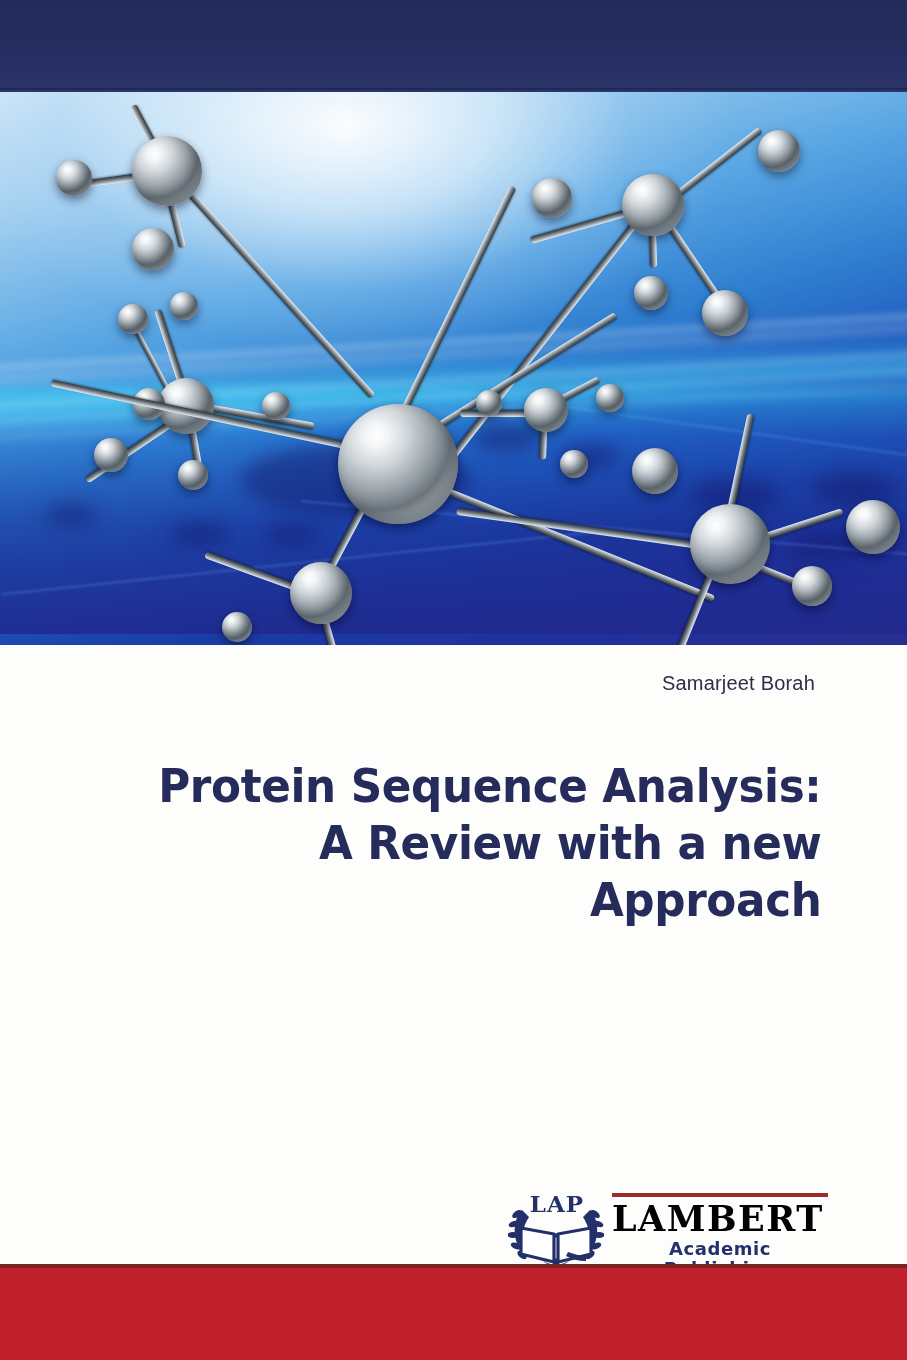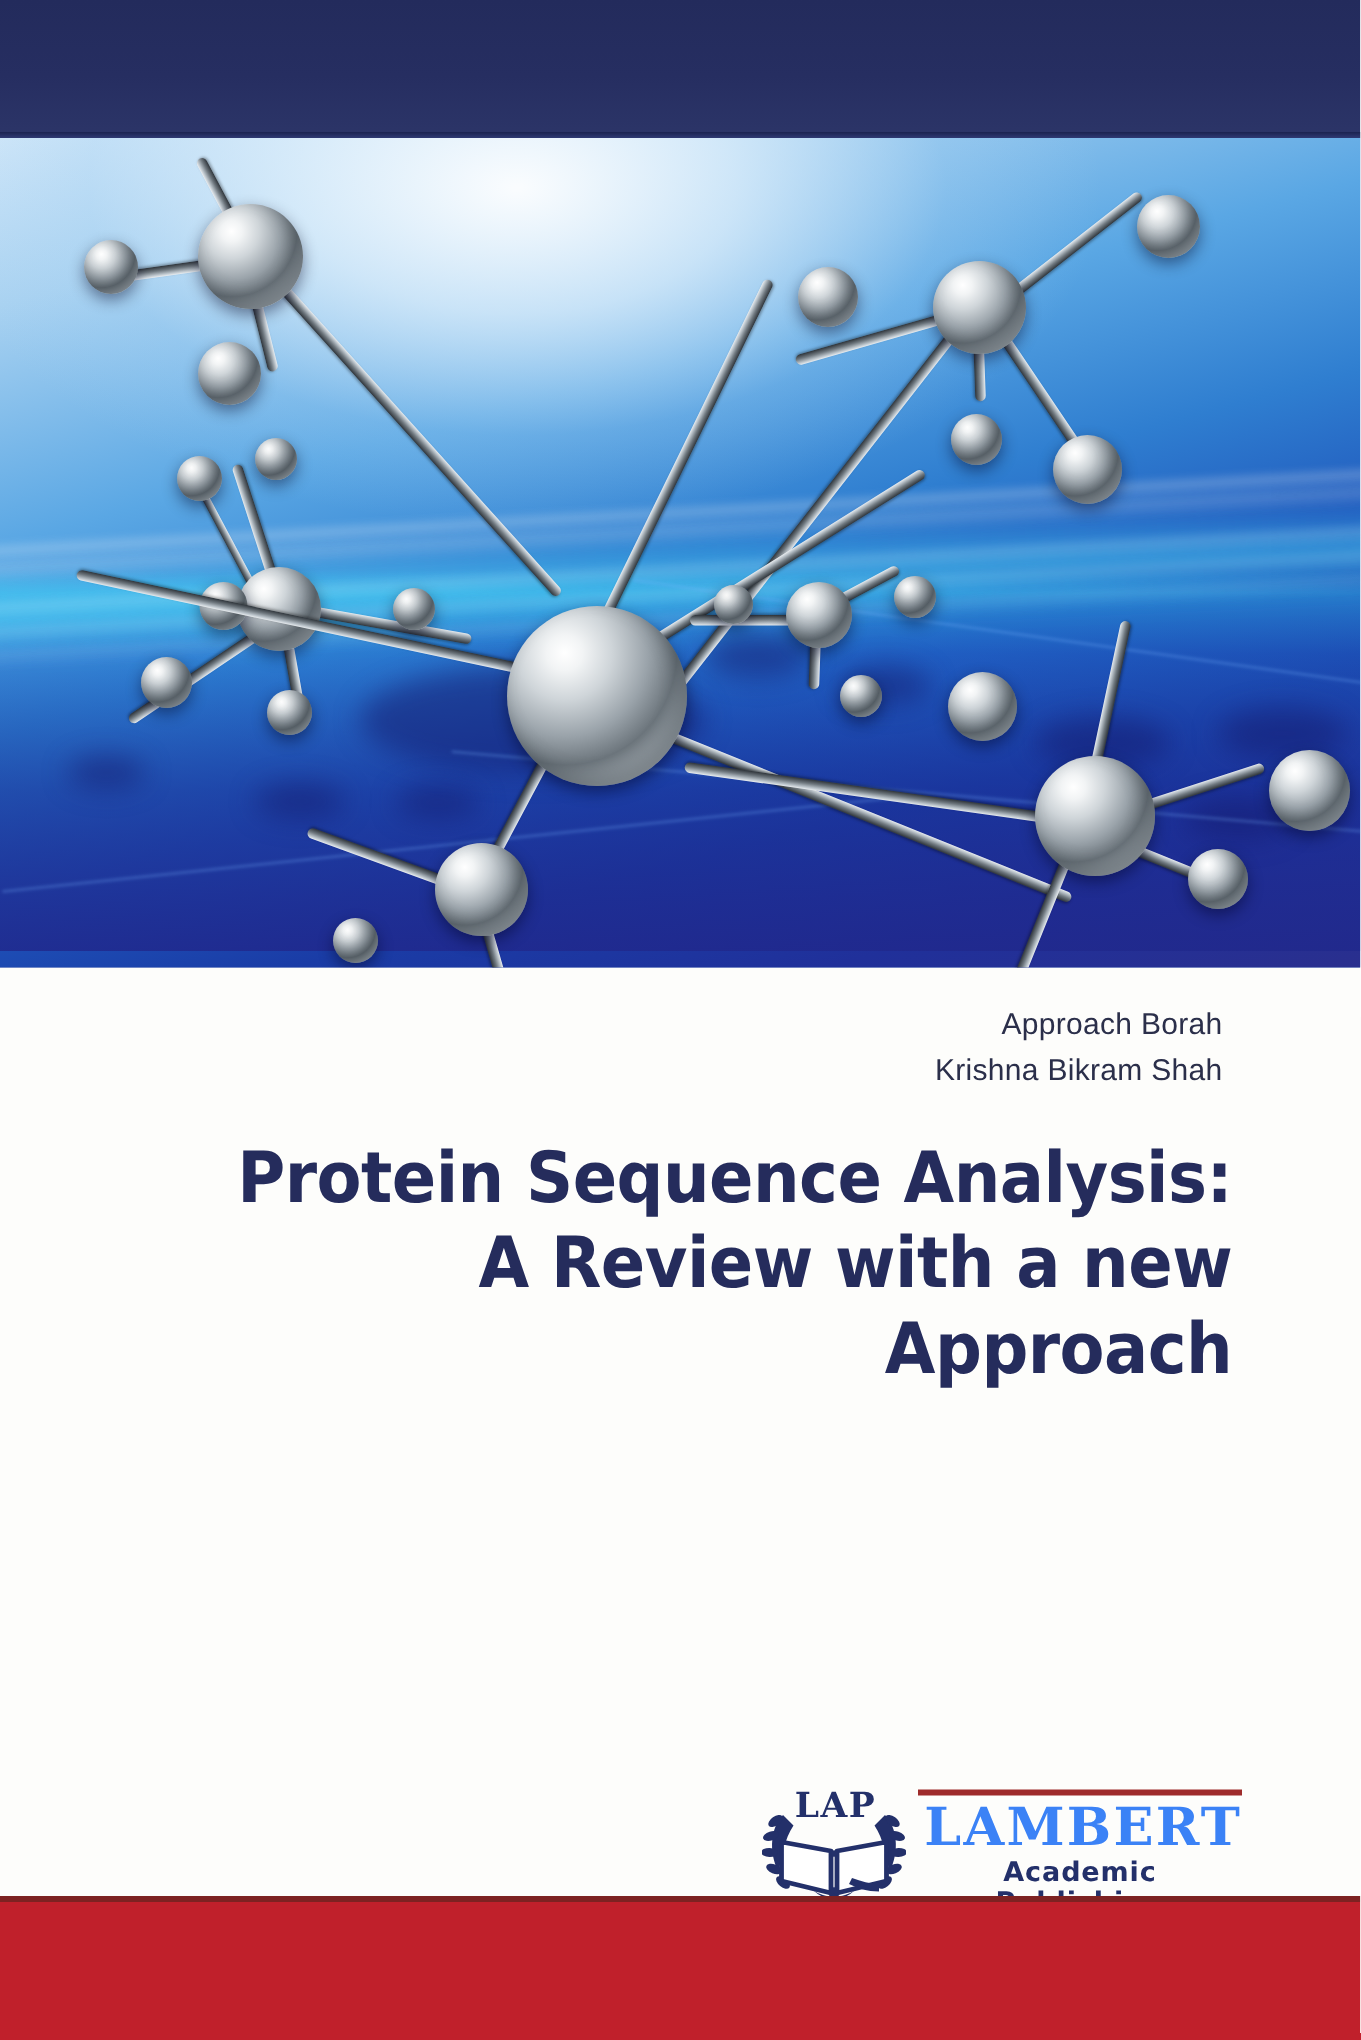--- a/index.html
+++ b/index.html
@@ -133,27 +133,27 @@
     width:216px; height:76px;
   }
   .logo-rule {
     position:absolute; left:0; width:216px; height:4px;
     background:#9e2b2b;
   }
   .logo-rule.top { top:0; }
   .logo-rule.bot { bottom:0; }
   .logo-lambert {
     position:absolute; left:0; top:8px; width:216px;
-    text-align:right;
+    text-align:left;
     font-family:"DejaVu Serif", serif;
     font-weight:bold;
     font-size:35px;
     line-height:36px;
     letter-spacing:1.5px;
-    color:#3b82f6;
+    color:#000000;
   }
   .logo-sub {
     position:absolute; left:0; top:46px; width:216px;
     text-align:center;
     font-family:"DejaVu Sans", sans-serif;
     font-weight:bold;
     font-size:18px;
     line-height:20px;
     letter-spacing:.6px;
     color:#23306a;
@@ -290,22 +290,21 @@
       <div class="bond" style="left:714px;top:470px;width:110px;transform:rotate(112deg);"></div>
       <div class="atom" style="left:690px;top:412px;width:80px;height:80px;"></div>
       <div class="atom" style="left:846px;top:408px;width:54px;height:54px;"></div>
       <div class="atom" style="left:792px;top:474px;width:40px;height:40px;"></div>
       <div class="atom" style="left:632px;top:356px;width:46px;height:46px;"></div>
     </div>
 
   </div>
 
   <div class="authors">
-    <div>Approach Borah</div>
-    <div>Krishna Bikram Shah</div>
+    <div>Samarjeet Borah</div>
   </div>
 
   <div class="title">
     <div>Protein Sequence Analysis:</div>
     <div>A Review with a new</div>
     <div>Approach</div>
   </div>
 
   <div class="logo">
 

